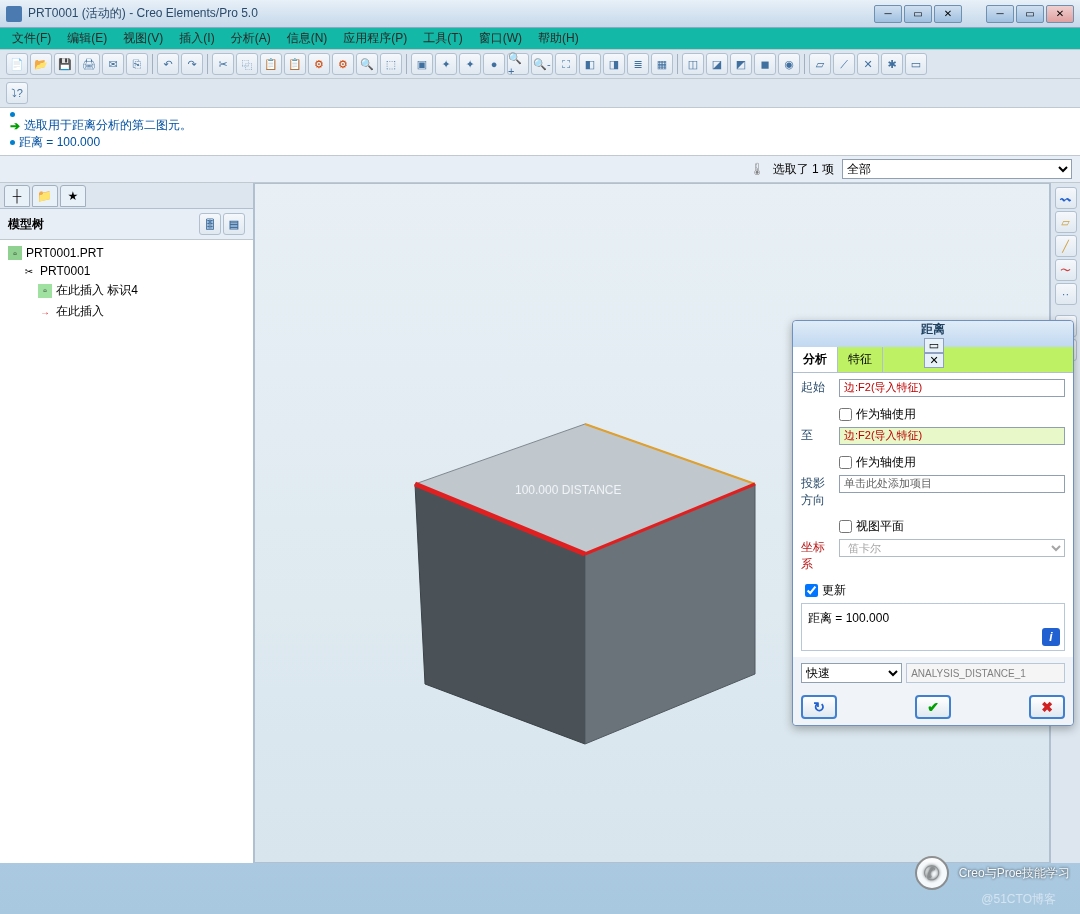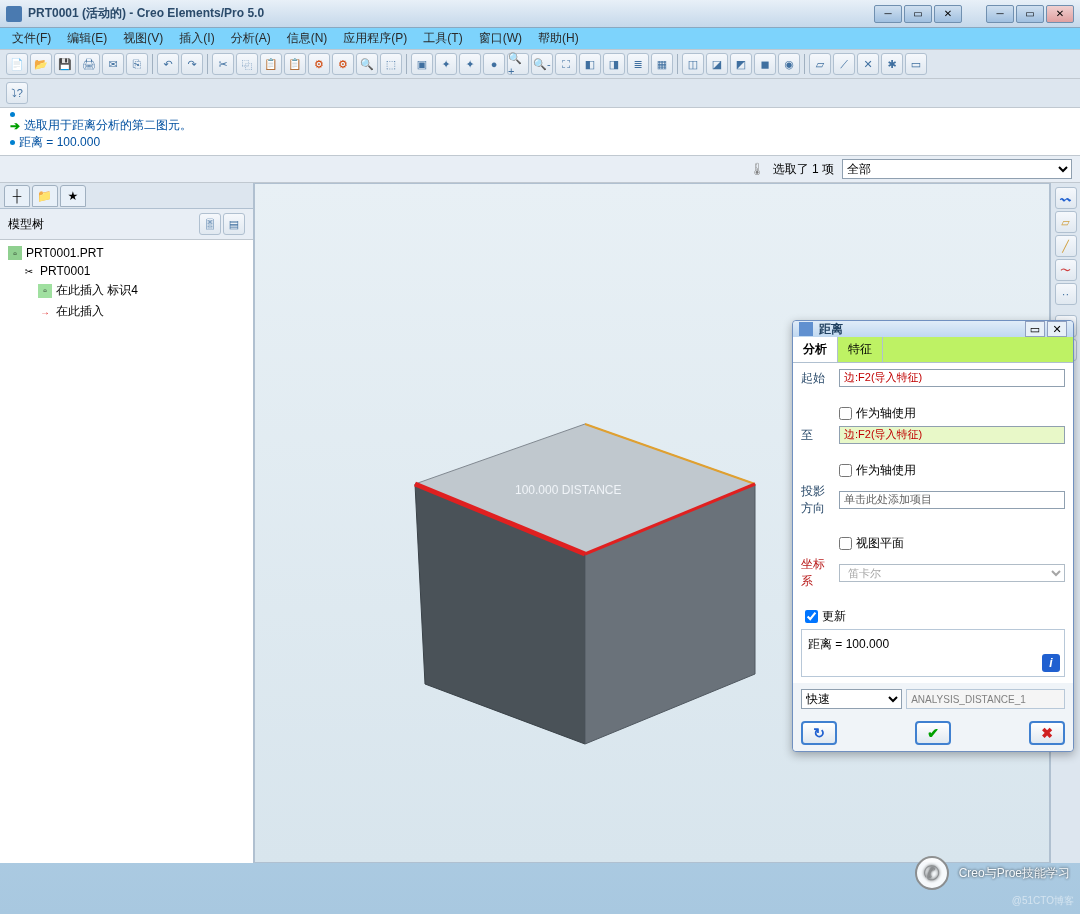--- a/index.html
+++ b/index.html
@@ -1,75 +1,75 @@
 <!DOCTYPE html>
 <html><head>
 <meta charset="utf-8">
 <style>
 * { box-sizing: border-box; margin: 0; padding: 0; font-family: "Microsoft YaHei", sans-serif; font-size: 12px; }
 body { width: 1080px; height: 914px; background: linear-gradient(to bottom, #d6e7f5, #a8c8e0); overflow: hidden; position: relative; }
 .titlebar { height: 28px; background: linear-gradient(to bottom, #e8f0f8, #c5d8ea); display: flex; align-items: center; padding: 0 6px; border-bottom: 1px solid #8aa8c0; }
 .titlebar-icon { width: 16px; height: 16px; background: #4a7ab0; margin-right: 6px; border-radius: 2px; }
-.titlebar-text { flex: 1; color: #2a4a6a; font-weight: bold; }
+.titlebar-text { flex: 1; color: #2a4a6a; }
 .winbtns { display: flex; gap: 2px; }
 .winbtn { width: 28px; height: 18px; background: linear-gradient(to bottom, #d0e0f0, #a0c0e0); border: 1px solid #7090b0; border-radius: 2px; display: flex; align-items: center; justify-content: center; font-size: 10px; }
 .winbtn.cl { background: linear-gradient(to bottom, #f0d0d0, #e0a0a0); }
-.menubar { height: 22px; background: #7dd3fc; display: flex; align-items: center; padding: 0 4px; border-bottom: 1px solid #c0c8d0; }
+.menubar { height: 22px; background: #14b8a6; display: flex; align-items: center; padding: 0 4px; border-bottom: 1px solid #c0c8d0; }
 .menuitem { padding: 3px 8px; color: #2a2a2a; }
 .toolbar { background: #dde6ef; padding: 3px 6px; display: flex; align-items: center; gap: 2px; border-bottom: 1px solid #c0c8d0; flex-wrap: wrap; }
 .tbtn { width: 22px; height: 22px; background: linear-gradient(to bottom, #f5f8fc, #e0e8f0); border: 1px solid #b0c0d0; border-radius: 3px; display: flex; align-items: center; justify-content: center; font-size: 11px; color: #4070a0; }
 .tsep { width: 1px; height: 20px; background: #a0b0c0; margin: 0 2px; }
 .msgarea { background: #fff; padding: 4px 10px; font-size: 11px; color: #0050a0; border-bottom: 1px solid #c0c8d0; }
 .msgarea .line { display: flex; align-items: center; gap: 4px; }
 .bullet { width: 5px; height: 5px; background: #0080d0; border-radius: 50%; }
 .arrow-g { color: #00a000; font-weight: bold; }
 .selbar { background: #e8eef5; padding: 3px 8px; display: flex; align-items: center; justify-content: flex-end; gap: 8px; border-bottom: 1px solid #c0c8d0; }
 .selbar select { width: 230px; height: 20px; border: 1px solid #90a0b0; background: #fff; }
 .main { display: flex; height: 680px; }
 .sidebar { width: 254px; background: #f5f8fb; border-right: 1px solid #b0c0d0; display: flex; flex-direction: column; }
 .tabbar { height: 26px; background: #dde6ef; display: flex; align-items: center; padding: 0 4px; gap: 2px; border-bottom: 1px solid #b0c0d0; }
 .tab { width: 26px; height: 22px; background: #e8f0f8; border: 1px solid #a0b0c0; border-radius: 3px 3px 0 0; display: flex; align-items: center; justify-content: center; }
-.treehead { padding: 4px 8px; background: #e8eef5; border-bottom: 1px solid #c0c8d0; display: flex; align-items: center; justify-content: space-between; font-weight: normal; }
+.treehead { padding: 4px 8px; background: #e8eef5; border-bottom: 1px solid #c0c8d0; display: flex; align-items: center; justify-content: space-between; font-weight: bold; }
 .treehead .tools { display: flex; gap: 2px; }
 .tree { flex: 1; background: #fff; padding: 4px; font-size: 11px; }
 .tree .node { padding: 2px 4px; display: flex; align-items: center; gap: 4px; }
 .tree .node.l1 { padding-left: 18px; }
 .tree .node.l2 { padding-left: 34px; }
 .ni { width: 14px; height: 14px; display: inline-flex; align-items: center; justify-content: center; font-size: 10px; }
 .viewport { flex: 1; background: linear-gradient(to bottom, #e8f0f5, #d8e5ed); position: relative; margin: 0; border: 1px solid #b0c0d0; }
 .cube-svg { width: 380px; height: 420px; }
 .rtoolbar { width: 30px; background: #dde6ef; border-left: 1px solid #b0c0d0; display: flex; flex-direction: column; align-items: center; padding: 4px 0; gap: 2px; }
 .rtoolbar2 { position: absolute; right: 4px; top: 520px; width: 30px; display: flex; flex-direction: column; gap: 2px; }
 .flypanel { position: absolute; right: 6px; top: 320px; width: 282px; background: #f5f8fb; border: 1px solid #7090c0; border-radius: 4px; box-shadow: 0 3px 10px rgba(0,0,0,0.3); }
-.flyhead { height: 16px; background: linear-gradient(to bottom, #e0ecf8, #c0d8f0); display: flex; align-items: center; padding: 0 6px; border-radius: 4px 4px 0 0; }
+.flyhead { height: 26px; background: linear-gradient(to bottom, #e0ecf8, #c0d8f0); display: flex; align-items: center; padding: 0 6px; border-radius: 4px 4px 0 0; flex-direction: column; }
 .flyhead .ficon { width: 14px; height: 14px; background: #6090d0; margin-right: 6px; }
 .flyhead .ftitle { flex: 1; color: #204060; font-weight: bold; }
 .flyhead .fbtn { width: 20px; height: 16px; border: 1px solid #90a0c0; background: #e8f0f8; display: flex; align-items: center; justify-content: center; margin-left: 2px; font-size: 11px; }
 .flytabs { display: flex; background: #bef264; border-bottom: 1px solid #b0c0d0; }
 .ftab { padding: 4px 10px; border-right: 1px solid #b0c0d0; }
 .ftab.active { background: #fff; font-weight: bold; }
 .flybody { padding: 6px 8px; background: #fff; }
-.frow { display: flex; align-items: center; margin-bottom: 18px; gap: 6px; }
+.frow { display: flex; margin-bottom: 0; gap: 6px; }
 .flabel { width: 32px; color: #2a4a6a; }
 .flabel.dis { color: #b91c1c; }
 .finput { flex: 1; height: 18px; border: 1px solid #90a0b0; background: #fff; padding: 0 4px; font-size: 11px; }
 .finput.red { color: #c00000; }
 .finput.hl { background: #e8f8c8; color: #c00000; }
 .fcheck { margin-left: 38px; display: flex; align-items: center; gap: 4px; margin-bottom: 4px; margin-top: 9px; }
 .fcheck input { width: 13px; height: 13px; }
 .fresult { background: #fff; border: 1px solid #b8c8d8; padding: 6px; margin-top: 4px; position: relative; height: 48px; }
 .fresult .infoicon { position: absolute; right: 4px; bottom: 4px; width: 18px; height: 18px; background: #2060d0; color: #fff; border-radius: 3px; display: flex; align-items: center; justify-content: center; font-weight: bold; font-style: italic; }
 .fbottom { display: flex; gap: 4px; padding: 6px 8px; background: #f0f4f8; }
 .fsel { flex: 1; height: 20px; border: 1px solid #90a0b0; background: #fff; }
 .fname { flex: 1.5; height: 20px; border: 1px solid #b8c8d8; background: #f5f5f5; color: #808080; padding: 0 4px; font-size: 10px; }
 .fbtns { display: flex; justify-content: space-between; padding: 6px 8px; background: #f0f4f8; border-radius: 0 0 4px 4px; }
 .fabtn { width: 36px; height: 24px; border: 2px solid #4080d0; border-radius: 4px; background: linear-gradient(to bottom, #fff, #e0e8f0); display: flex; align-items: center; justify-content: center; font-size: 14px; font-weight: bold; }
 .watermark { position: absolute; right: 10px; bottom: 24px; display: flex; align-items: center; gap: 10px; color: #fff; font-size: 22px; text-shadow: 0 0 3px #000; opacity: 0.9; }
 .watermark .wicon { width: 34px; height: 34px; border-radius: 50%; background: #fff; border: 2px solid #888; display: flex; align-items: center; justify-content: center; color: #888; font-size: 20px; }
-.wm2 { position: absolute; right: 6px; bottom: 6px; color: rgba(255,255,255,0.5); font-size: 10px; }
+.wm2 { position: absolute; right: 24px; bottom: 6px; color: rgba(255,255,255,0.5); font-size: 12px; }
 </style>
 </head>
 <body>
 
 <div class="titlebar">
   <div class="titlebar-icon"></div>
   <div class="titlebar-text">PRT0001 (活动的) - Creo Elements/Pro 5.0</div>
   <div class="winbtns">
     <div class="winbtn">─</div>
     <div class="winbtn">▭</div>

